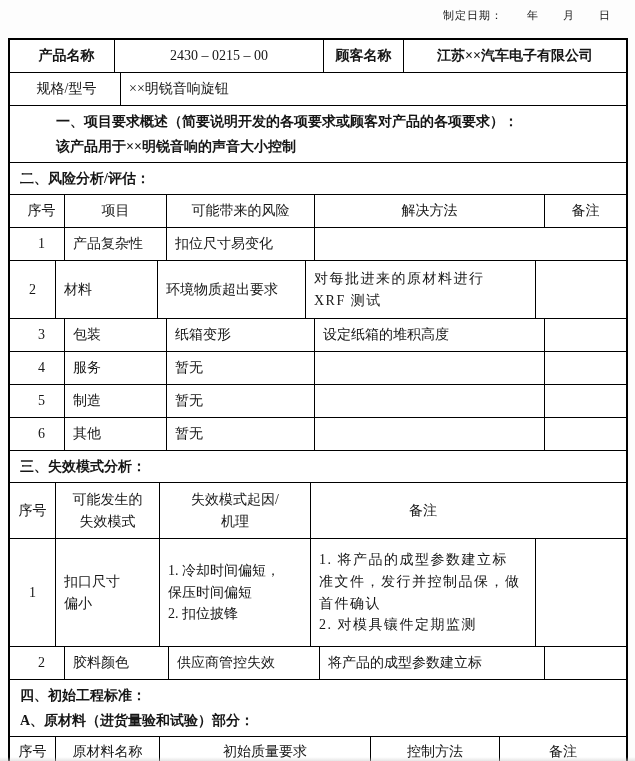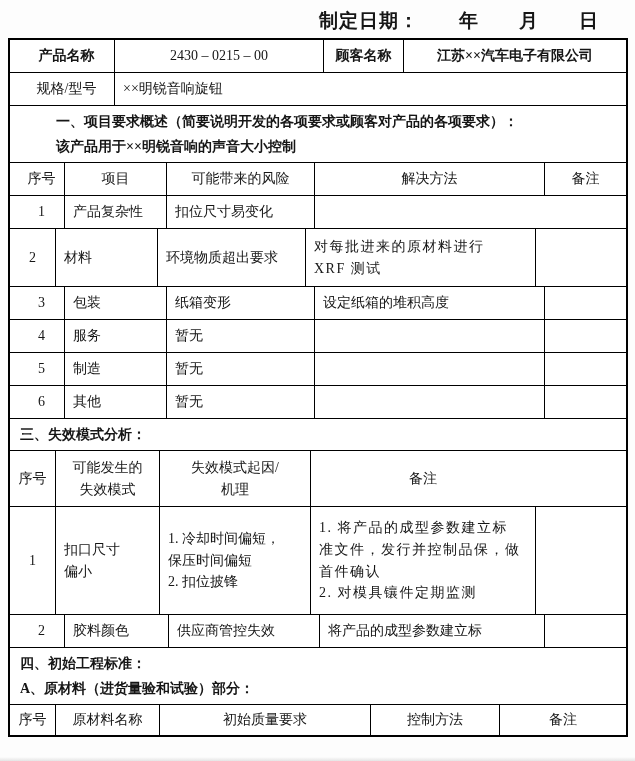--- a/index.html
+++ b/index.html
@@ -6,22 +6,22 @@
   .page{
     position:relative;
     width:635px;height:761px;
     background:#fdfdfd;
     font-family:"Liberation Serif","DejaVu Serif",serif;
     color:#161616;
     overflow:hidden;
     margin:0 auto;
   }
   .dateline{
-    position:absolute;top:8px;right:36px;
-    font-size:19px;font-weight:bold;letter-spacing:1px;
+    position:absolute;top:8px;right:24px;
+    font-size:11px;font-weight:normal;letter-spacing:1px;
     white-space:pre;
   }
   .frame{
     position:absolute;left:8px;top:38px;width:620px;
     border:2px solid #000;box-sizing:border-box;
     background:#fff;
   }
   .row{display:grid;border-top:1.5px solid #000;align-items:stretch;}
   .frame > .row:first-child{border-top:none;}
   .cell{
@@ -35,21 +35,21 @@
   .ctr{justify-content:center;text-align:center;padding:2px 3px;}
   .b{font-weight:bold;}
   .pre{white-space:pre-line;}
   .ls{letter-spacing:1.5px;}
   .sec{
     display:block;padding:3px 10px;
     font-weight:bold;font-size:14px;line-height:25px;
   }
   
   .g-info{grid-template-columns:95px 209px 80px 1fr;}
-  .g-spec{grid-template-columns:95px 1fr;}
+  .g-spec{grid-template-columns:95px 1fr;gap:6px;}
   .g-risk{grid-template-columns:45px 102px 148px 230px 1fr;}
   .g-fail{grid-template-columns:45px 104px 151px 225px 1fr;}
   .g-mat{grid-template-columns:45px 104px 211px 129px 1fr;}
   
   .rh32{min-height:32px;padding-left:9px;}
   .rh55{min-height:55px;padding-left:36px;}
   .rh27{min-height:27px;}
   .rh57{min-height:57px;}
   .rh54{min-height:55px;}
   .rh107{min-height:107px;}
@@ -82,20 +82,23 @@
       <div class="cell">××明锐音响旋钮</div>
     </div>
 
     <div class="row rh55">
       <div class="sec">
         <div>一、项目要求概述（简要说明开发的各项要求或顾客对产品的各项要求）：</div>
         <div>该产品用于××明锐音响的声音大小控制</div>
       </div>
     </div>
 
+    <div class="row rh27">
+      <div class="sec">二、风险分析/评估：</div>
+    </div>
 
     <div class="row g-risk rh32">
       <div class="cell ctr">序号</div>
       <div class="cell ctr">项目</div>
       <div class="cell ctr">可能带来的风险</div>
       <div class="cell ctr">解决方法</div>
       <div class="cell ctr">备注</div>
     </div>
 
     <div class="row g-risk rh32">

